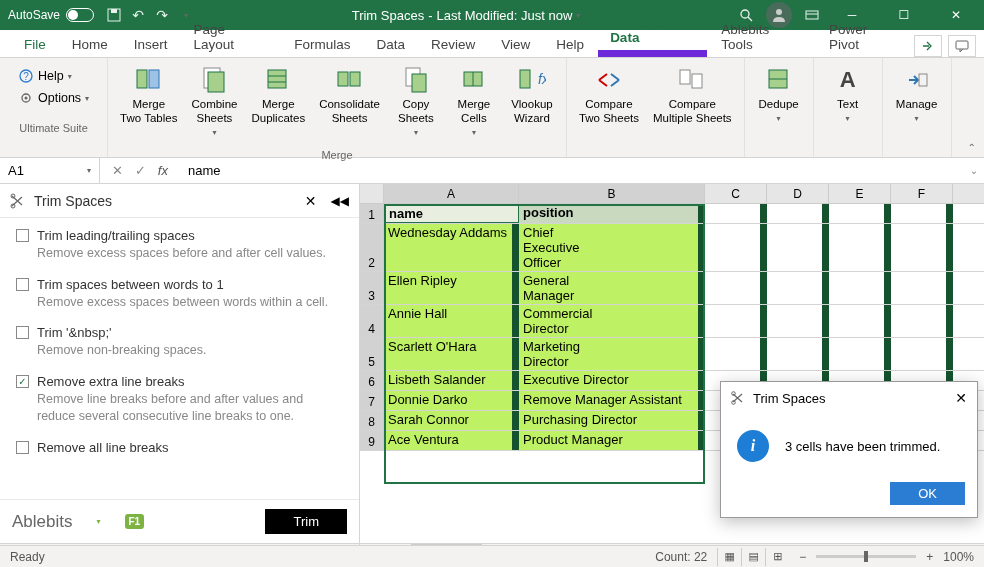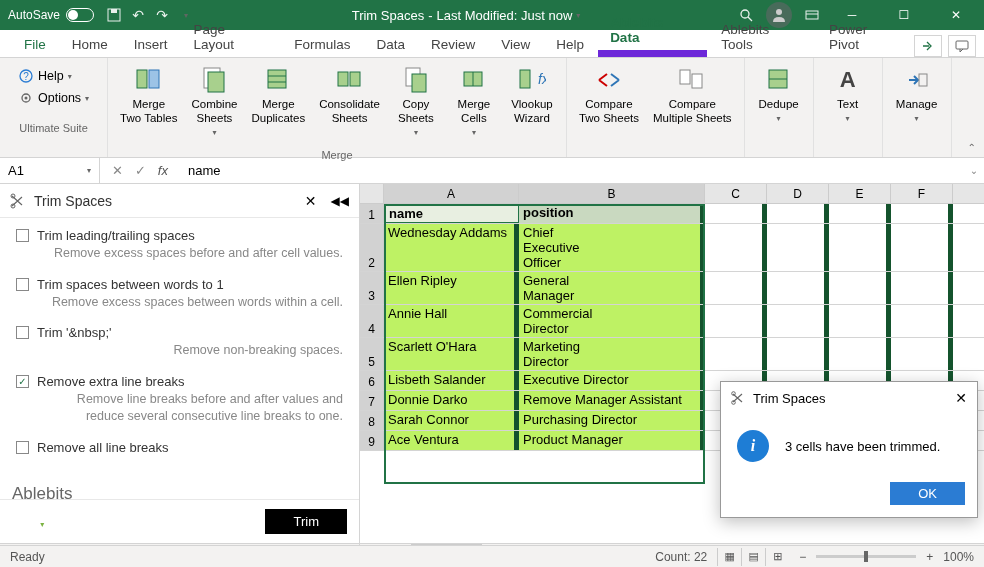--- a/index.html
+++ b/index.html
@@ -47,41 +47,41 @@
 
 
 .main { display: flex; height: 359px; }
 
 
 .taskpane { width: 360px; border-right: 1px solid #d4d4d4; display: flex; flex-direction: column; background: #fff; position: relative; }
 .taskpane-header { height: 34px; display: flex; align-items: center; padding: 0 10px; border-bottom: 1px solid #e8e8e8; gap: 8px; }
 .tp-title { flex: 1; font-size: 14px; color: #333; }
 .tp-close { font-size: 14px; cursor: pointer; }
 .tp-collapse { font-size: 12px; cursor: pointer; margin-left: 6px; }
-.taskpane-body { flex: 1; padding: 10px 16px; overflow-y: auto; text-align: right; }
+.taskpane-body { flex: 1; padding: 10px 16px; overflow-y: auto; }
 .tp-option { margin-bottom: 14px; }
 .tp-check-row { display: flex; align-items: center; gap: 8px; font-size: 13px; color: #333; }
 .tp-check { width: 13px; height: 13px; border: 1px solid #888; display: flex; align-items: center; justify-content: center; font-size: 10px; color: #217346; }
 .tp-desc { font-size: 12.5px; color: #888; margin-left: 21px; margin-top: 2px; line-height: 1.4; }
 .taskpane-footer { height: 44px; border-top: 1px solid #e8e8e8; display: flex; align-items: center; padding: 0 12px; justify-content: space-between; }
-.ablebits-brand { font-size: 17px; color: #666; display: flex; align-items: center; gap: 16px; flex-direction: column; }
+.ablebits-brand { font-size: 17px; color: #666; display: flex; align-items: center; gap: 24px; }
 .f1-badge { background: #7cb342; color: #fff; font-size: 10px; padding: 2px 4px; border-radius: 3px; font-weight: bold; }
 .trim-btn { background: #000000; color: #fff; border: none; padding: 5px 28px; font-size: 13px; cursor: pointer; }
 
 
 .grid-area { flex: 1; display: flex; flex-direction: column; overflow: hidden; }
 .col-headers { display: flex; height: 20px; background: #e6e6e6; border-bottom: 1px solid #ccc; font-size: 12px; }
 .corner { width: 24px; border-right: 1px solid #ccc; background: #e6e6e6; }
 .col-h { border-right: 1px solid #ccc; display: flex; align-items: center; justify-content: center; background: #e6e6e6; }
 .col-h.sel { background: #d2d2d2; }
 .grid-rows { flex: 1; overflow: hidden; position: relative; }
 .row { display: flex; border-bottom: 1px solid #d4d4d4; min-height: 20px; font-size: 13px; }
 .row-h { width: 24px; background: #e6e6e6; border-right: 1px solid #ccc; display: flex; align-items: flex-end; justify-content: center; font-size: 12px; padding-bottom: 1px; }
 .row-h.sel { background: #d2d2d2; }
-.cell { border-right: 5px solid #14532d; padding: 1px 4px; background: #fff; overflow: hidden; white-space: pre-line; display: flex; align-items: flex-start; }
+.cell { border-right: 7px solid #14532d; padding: 1px 4px; background: #fff; overflow: hidden; white-space: pre-line; display: flex; align-items: flex-start; }
 .cell.sel { background: #bef264; }
 .cell.hdr { background: #c9d9c0; font-weight: 600; }
 .cell.active { background: #e8efe1; border: 1px solid #217346; }
 .selection-border { position: absolute; border: 2px solid #217346; pointer-events: none; }
 
 
 .sheet-tabs { height: 24px; background: #f3f2f1; border-top: 1px solid #d4d4d4; display: flex; align-items: center; font-size: 12.5px; }
 .sheet-nav { display: flex; gap: 8px; padding: 0 10px; color: #888; }
 .sheet-tab { padding: 3px 14px; border: 1px solid #ccc; background: #fff; margin-left: 4px; }
 .sheet-tab.active { border-bottom: 2px solid #217346; font-weight: 600; color: #217346; }

